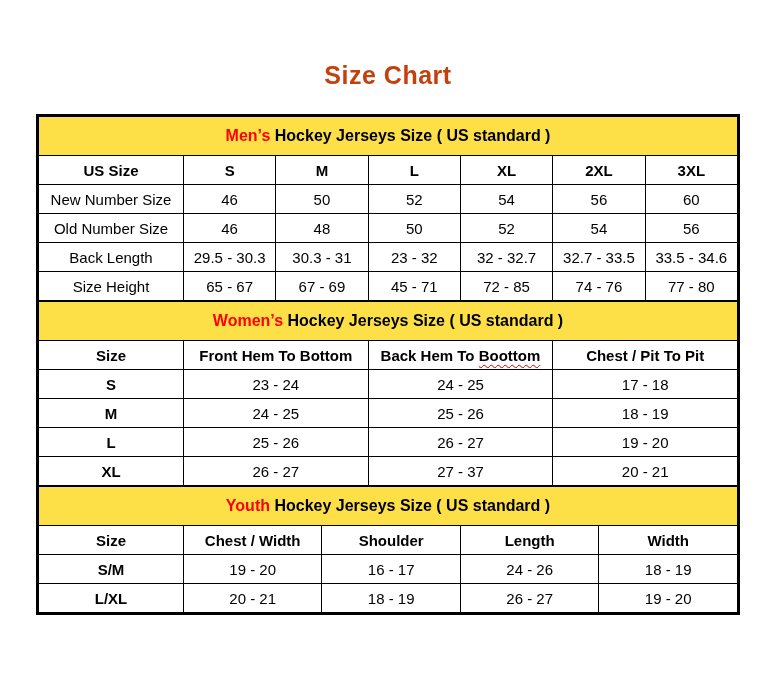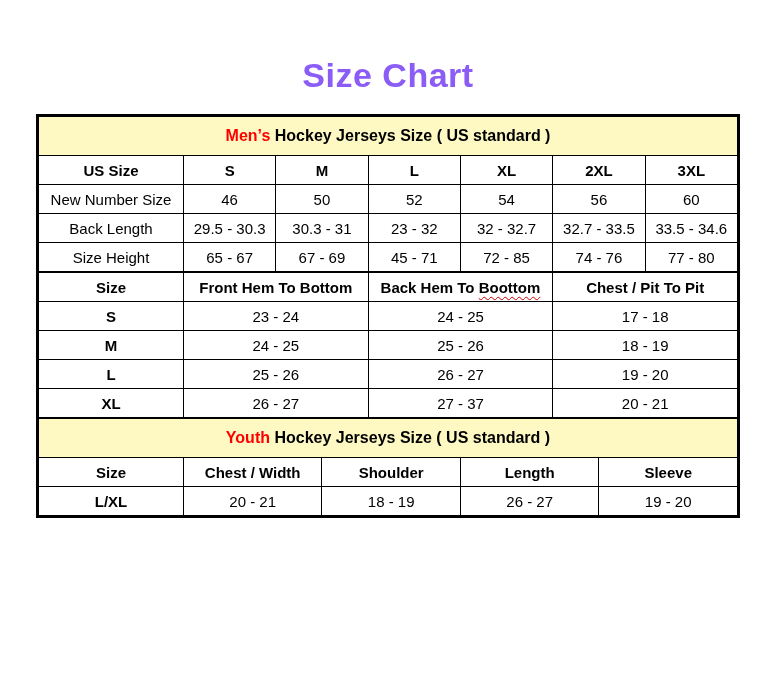--- a/index.html
+++ b/index.html
@@ -8,24 +8,24 @@
     background: #ffffff;
     width: 776px;
     height: 692px;
     font-family: "Liberation Sans", sans-serif;
     color: #000000;
     overflow: hidden;
   }
   .page-title {
     margin: 58px 0 22px 0;
     text-align: center;
-    font-size: 34px;
+    font-size: 25px;
     line-height: 34px;
     font-weight: bold;
-    color: #8b5cf6;
+    color: #c2410c;
     letter-spacing: 0.5px;
   }
   .chart-wrap {
     margin: 0 36px;
     border: 2px solid #000000;
   }
   table {
     width: 100%;
     border-collapse: collapse;
     table-layout: fixed;
@@ -34,21 +34,21 @@
     border: 1px solid #000000;
     text-align: center;
     vertical-align: middle;
     padding: 0 2px;
     font-size: 15px;
     height: 28px;
     overflow: hidden;
     white-space: nowrap;
   }
   tr.section-bar th {
-    background: #fef9c3;
+    background: #fde047;
     height: 38px;
     font-size: 16px;
     font-weight: bold;
   }
   .section-accent { color: #ff0000; }
   thead th { font-weight: bold; }
   td { font-weight: normal; }
   .bold-first td:first-child { font-weight: bold; }
   .wavy {
     text-decoration: underline;
@@ -98,20 +98,29 @@
         <tr>
           <td>New Number Size</td>
           <td>46</td>
           <td>50</td>
           <td>52</td>
           <td>54</td>
           <td>56</td>
           <td>60</td>
         </tr>
         <tr>
+          <td>Old Number Size</td>
+          <td>46</td>
+          <td>48</td>
+          <td>50</td>
+          <td>52</td>
+          <td>54</td>
+          <td>56</td>
+        </tr>
+        <tr>
           <td>Back Length</td>
           <td>29.5 - 30.3</td>
           <td>30.3 - 31</td>
           <td>23 - 32</td>
           <td>32 - 32.7</td>
           <td>32.7 - 33.5</td>
           <td>33.5 - 34.6</td>
         </tr>
         <tr>
           <td>Size Height</td>
@@ -126,20 +135,23 @@
   </table>
 
   <table class="womens bold-first">
     <colgroup>
       <col class="c-label">
         <col class="c-val">
         <col class="c-val">
         <col class="c-val">
     </colgroup>
     <thead>
+      <tr class="section-bar">
+        <th colspan="4"><span class="section-accent">Women’s</span> <span>Hockey Jerseys Size ( US standard )</span></th>
+      </tr>
       <tr>
         <th>Size</th>
         <th>Front Hem To Bottom</th>
         <th><span>Back Hem To</span> <span class="wavy">Boottom</span></th>
         <th>Chest / Pit To Pit</th>
       </tr>
     </thead>
     <tbody>
         <tr>
           <td>S</td>
@@ -178,24 +190,31 @@
     </colgroup>
     <thead>
       <tr class="section-bar">
         <th colspan="5"><span class="section-accent">Youth</span> <span>Hockey Jerseys Size ( US standard )</span></th>
       </tr>
       <tr>
         <th>Size</th>
         <th>Chest / Width</th>
         <th>Shoulder</th>
         <th>Length</th>
-        <th>Sleeve</th>
+        <th>Width</th>
       </tr>
     </thead>
     <tbody>
+        <tr>
+          <td>S/M</td>
+          <td>19 - 20</td>
+          <td>16 - 17</td>
+          <td>24 - 26</td>
+          <td>18 - 19</td>
+        </tr>
         <tr>
           <td>L/XL</td>
           <td>20 - 21</td>
           <td>18 - 19</td>
           <td>26 - 27</td>
           <td>19 - 20</td>
         </tr>
       </tbody>
   </table>
 

